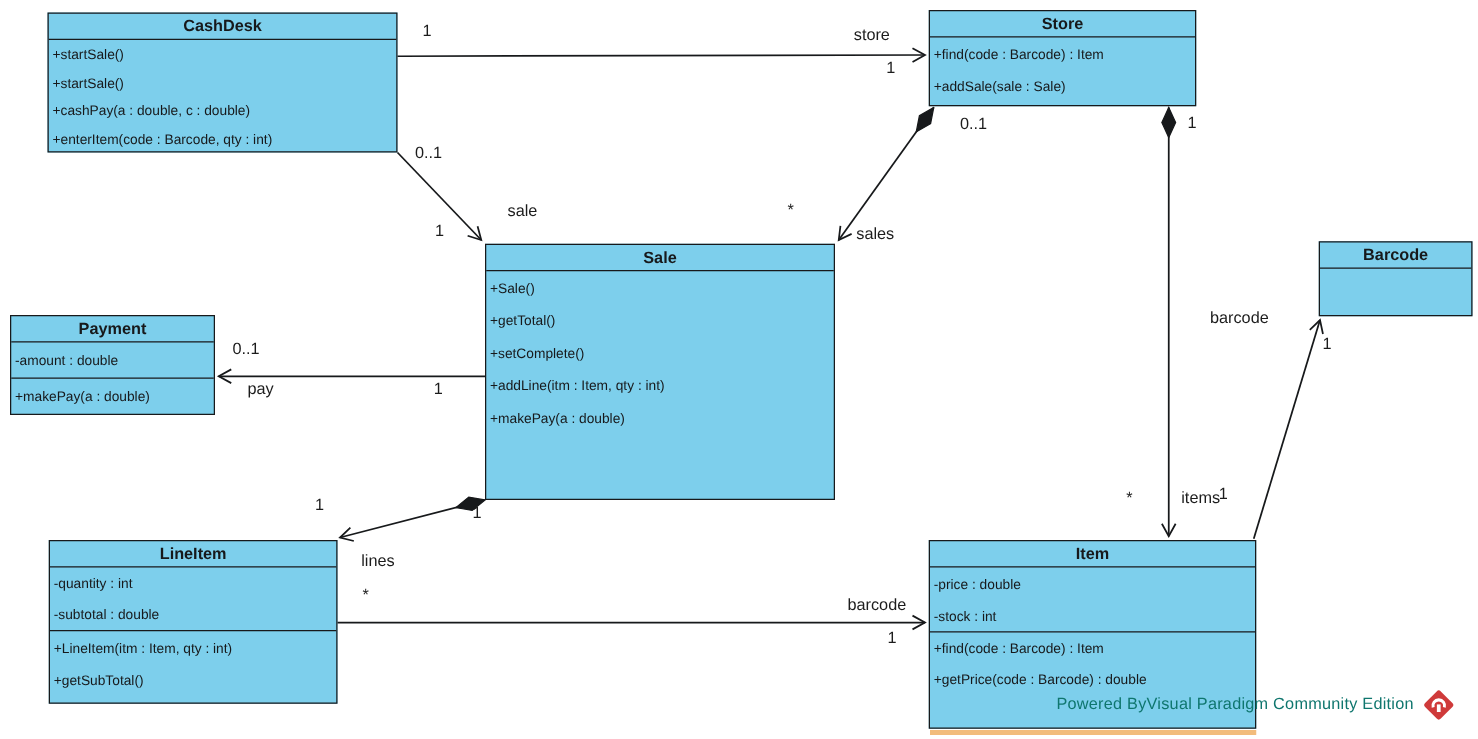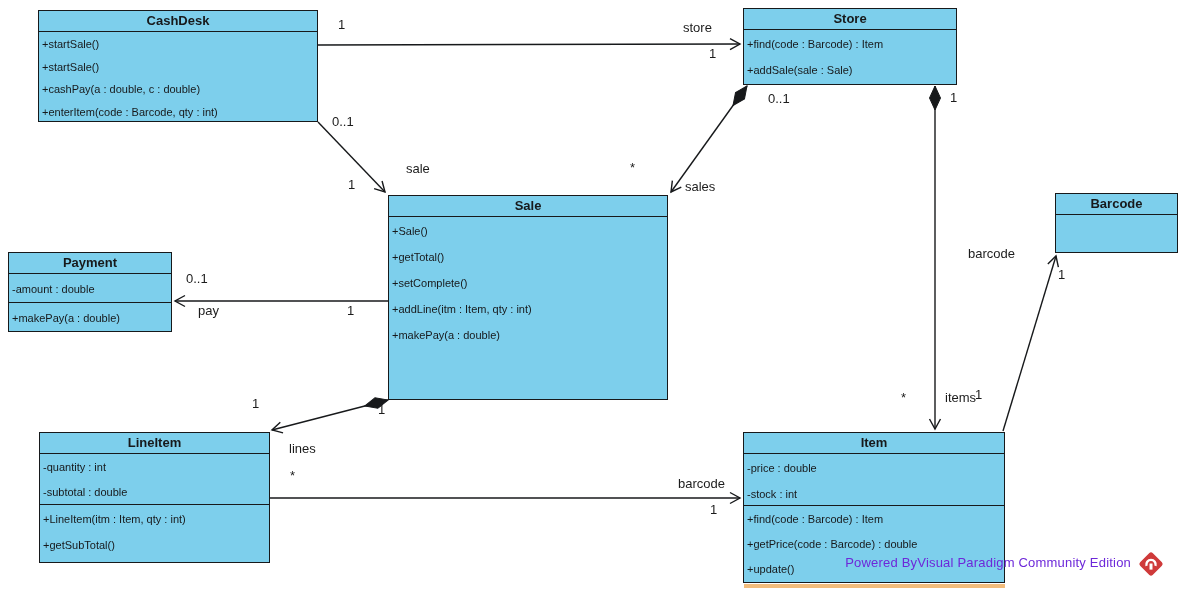--- a/index.html
+++ b/index.html
@@ -20,21 +20,21 @@
   .compartment.attrs { border-bottom:1.5px solid #17191b; }
   .compartment.ops { flex:1; }
   .member { line-height:var(--lh,25px); white-space:nowrap; }
   #edges { position:absolute; left:0; top:0; z-index:4; pointer-events:none; }
   .elabel {
     position:absolute; font-size:13px; color:#1c1c1c; z-index:6;
     white-space:nowrap; line-height:14px;
   }
   #watermark {
     position:absolute; left:835px; top:555px; width:296px; text-align:right;
-    font-size:13px; color:#6d28d9; z-index:7; letter-spacing:0.2px;
+    font-size:13px; color:#0f766e; z-index:7; letter-spacing:0.2px;
   }
   #vp-logo { position:absolute; left:1137px; top:550px; z-index:7; }
   #item-shadow {
     position:absolute; left:744px; top:584px; width:261px; height:4px;
     background:#f2bc7c; z-index:1;
   }
 </style>
 </head>
 <body>
 
@@ -95,21 +95,20 @@
 
   <div class="class-box" style="left:743px;top:432px;width:262px;height:151px;--lh:25px">
     <div class="class-title">Item</div>
     <div class="compartment attrs" style="height:52px;--lh:26px">
         <div class="member">-price : double</div>
         <div class="member">-stock : int</div>
       </div>
     <div class="compartment ops">
         <div class="member">+find(code : Barcode) : Item</div>
         <div class="member">+getPrice(code : Barcode) : double</div>
-        <div class="member">+update()</div>
       </div>
   </div>
 
   <div class="class-box" style="left:1055px;top:193px;width:123px;height:60px">
     <div class="class-title">Barcode</div>
     <div class="compartment ops"></div>
   </div>
 
   <svg id="edges" width="1182" height="591" viewBox="0 0 1182 591">
     <defs>

